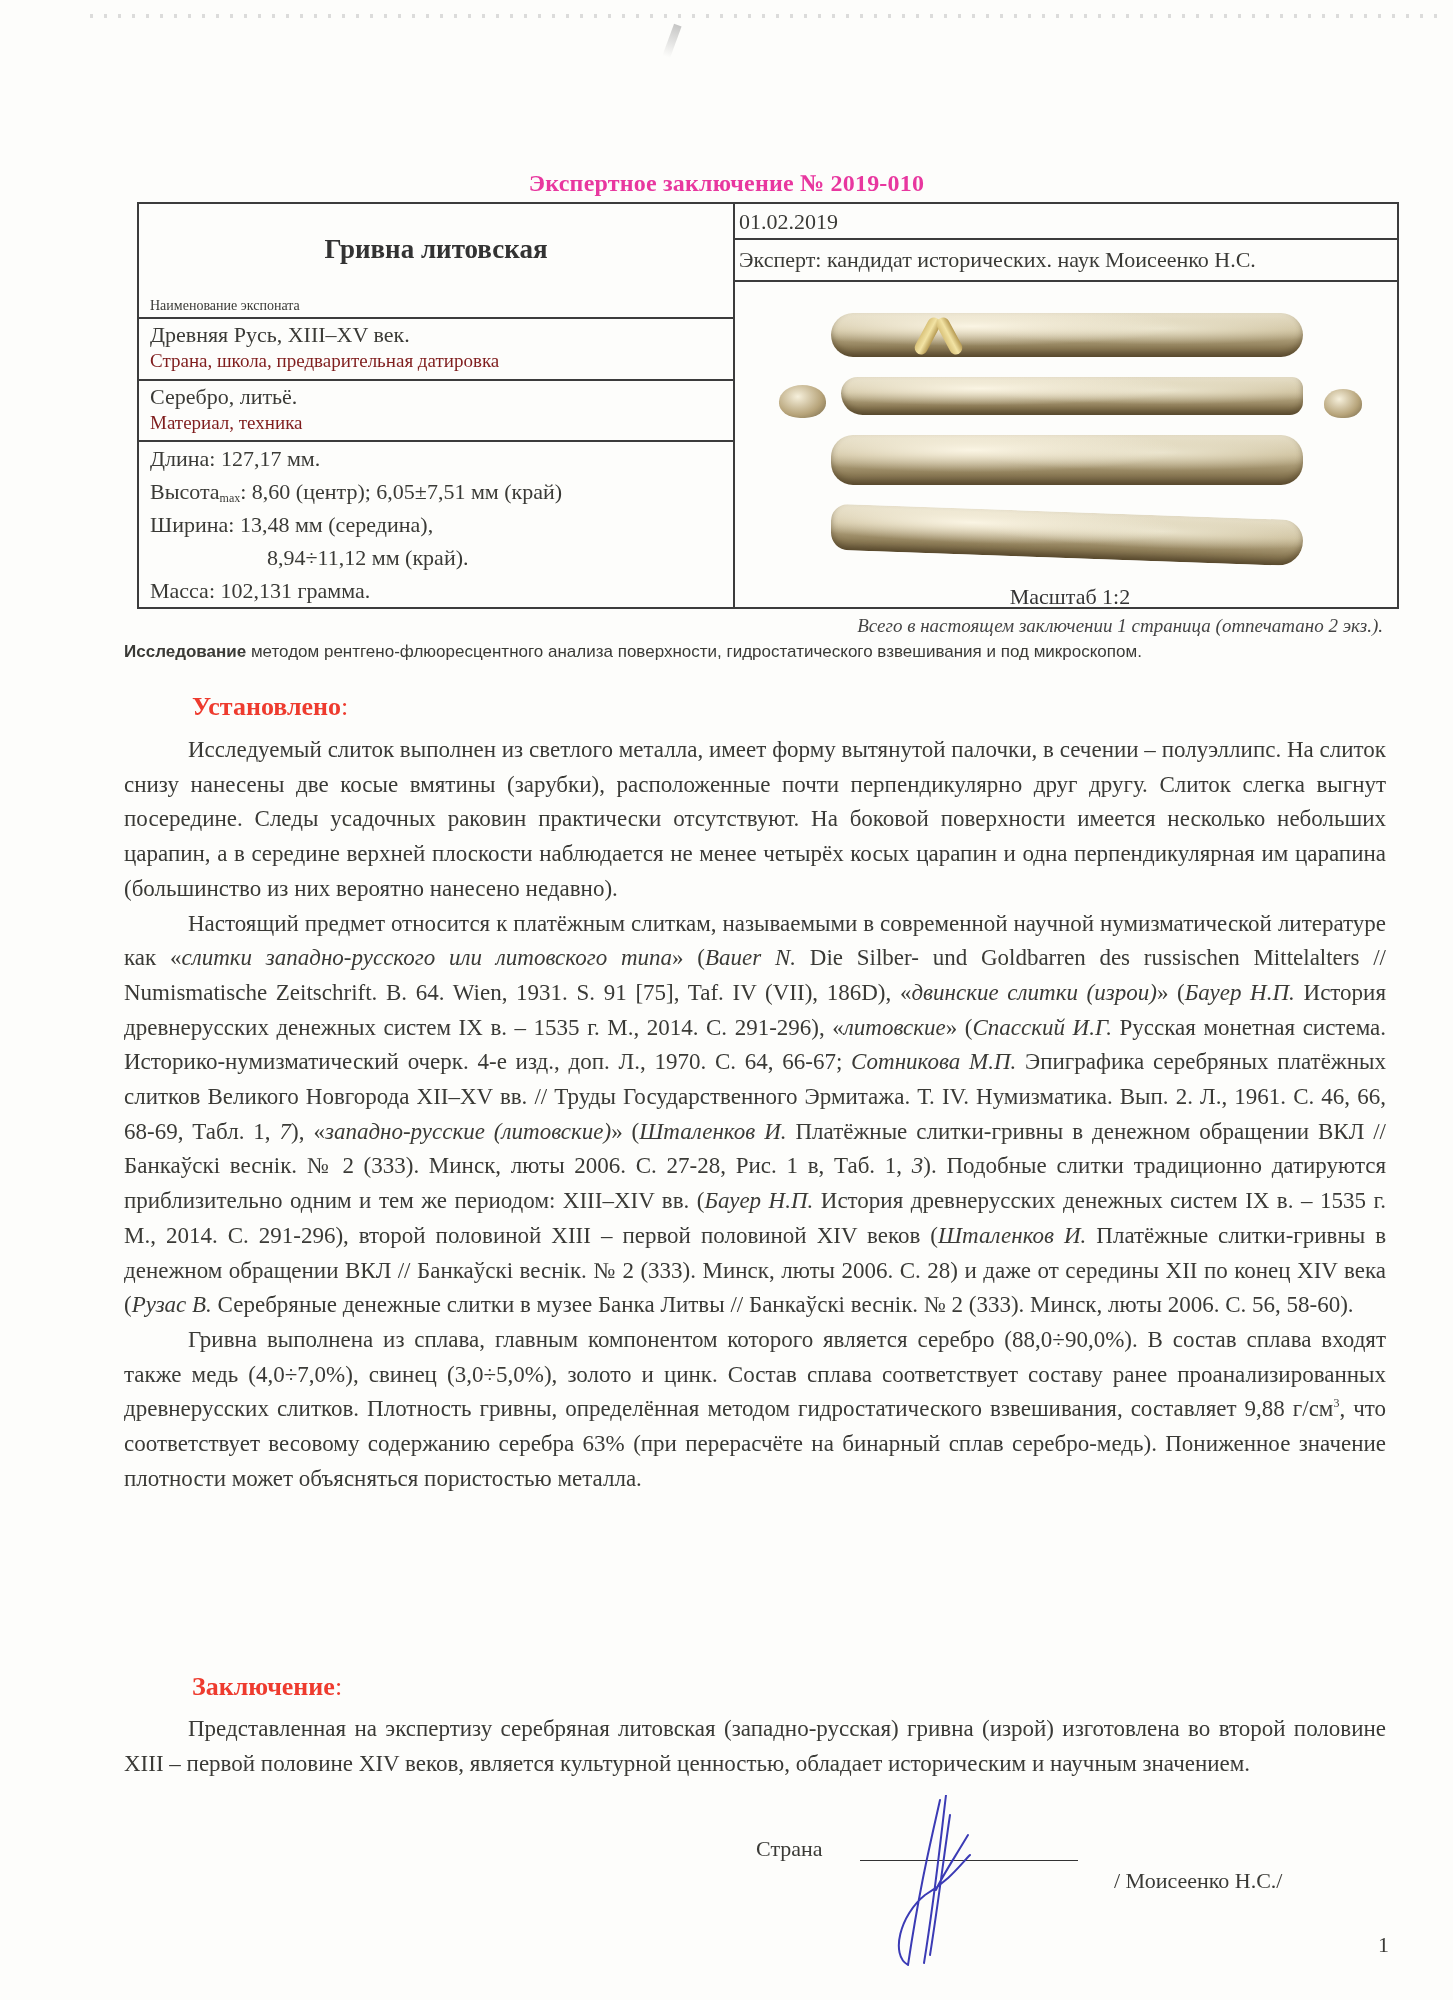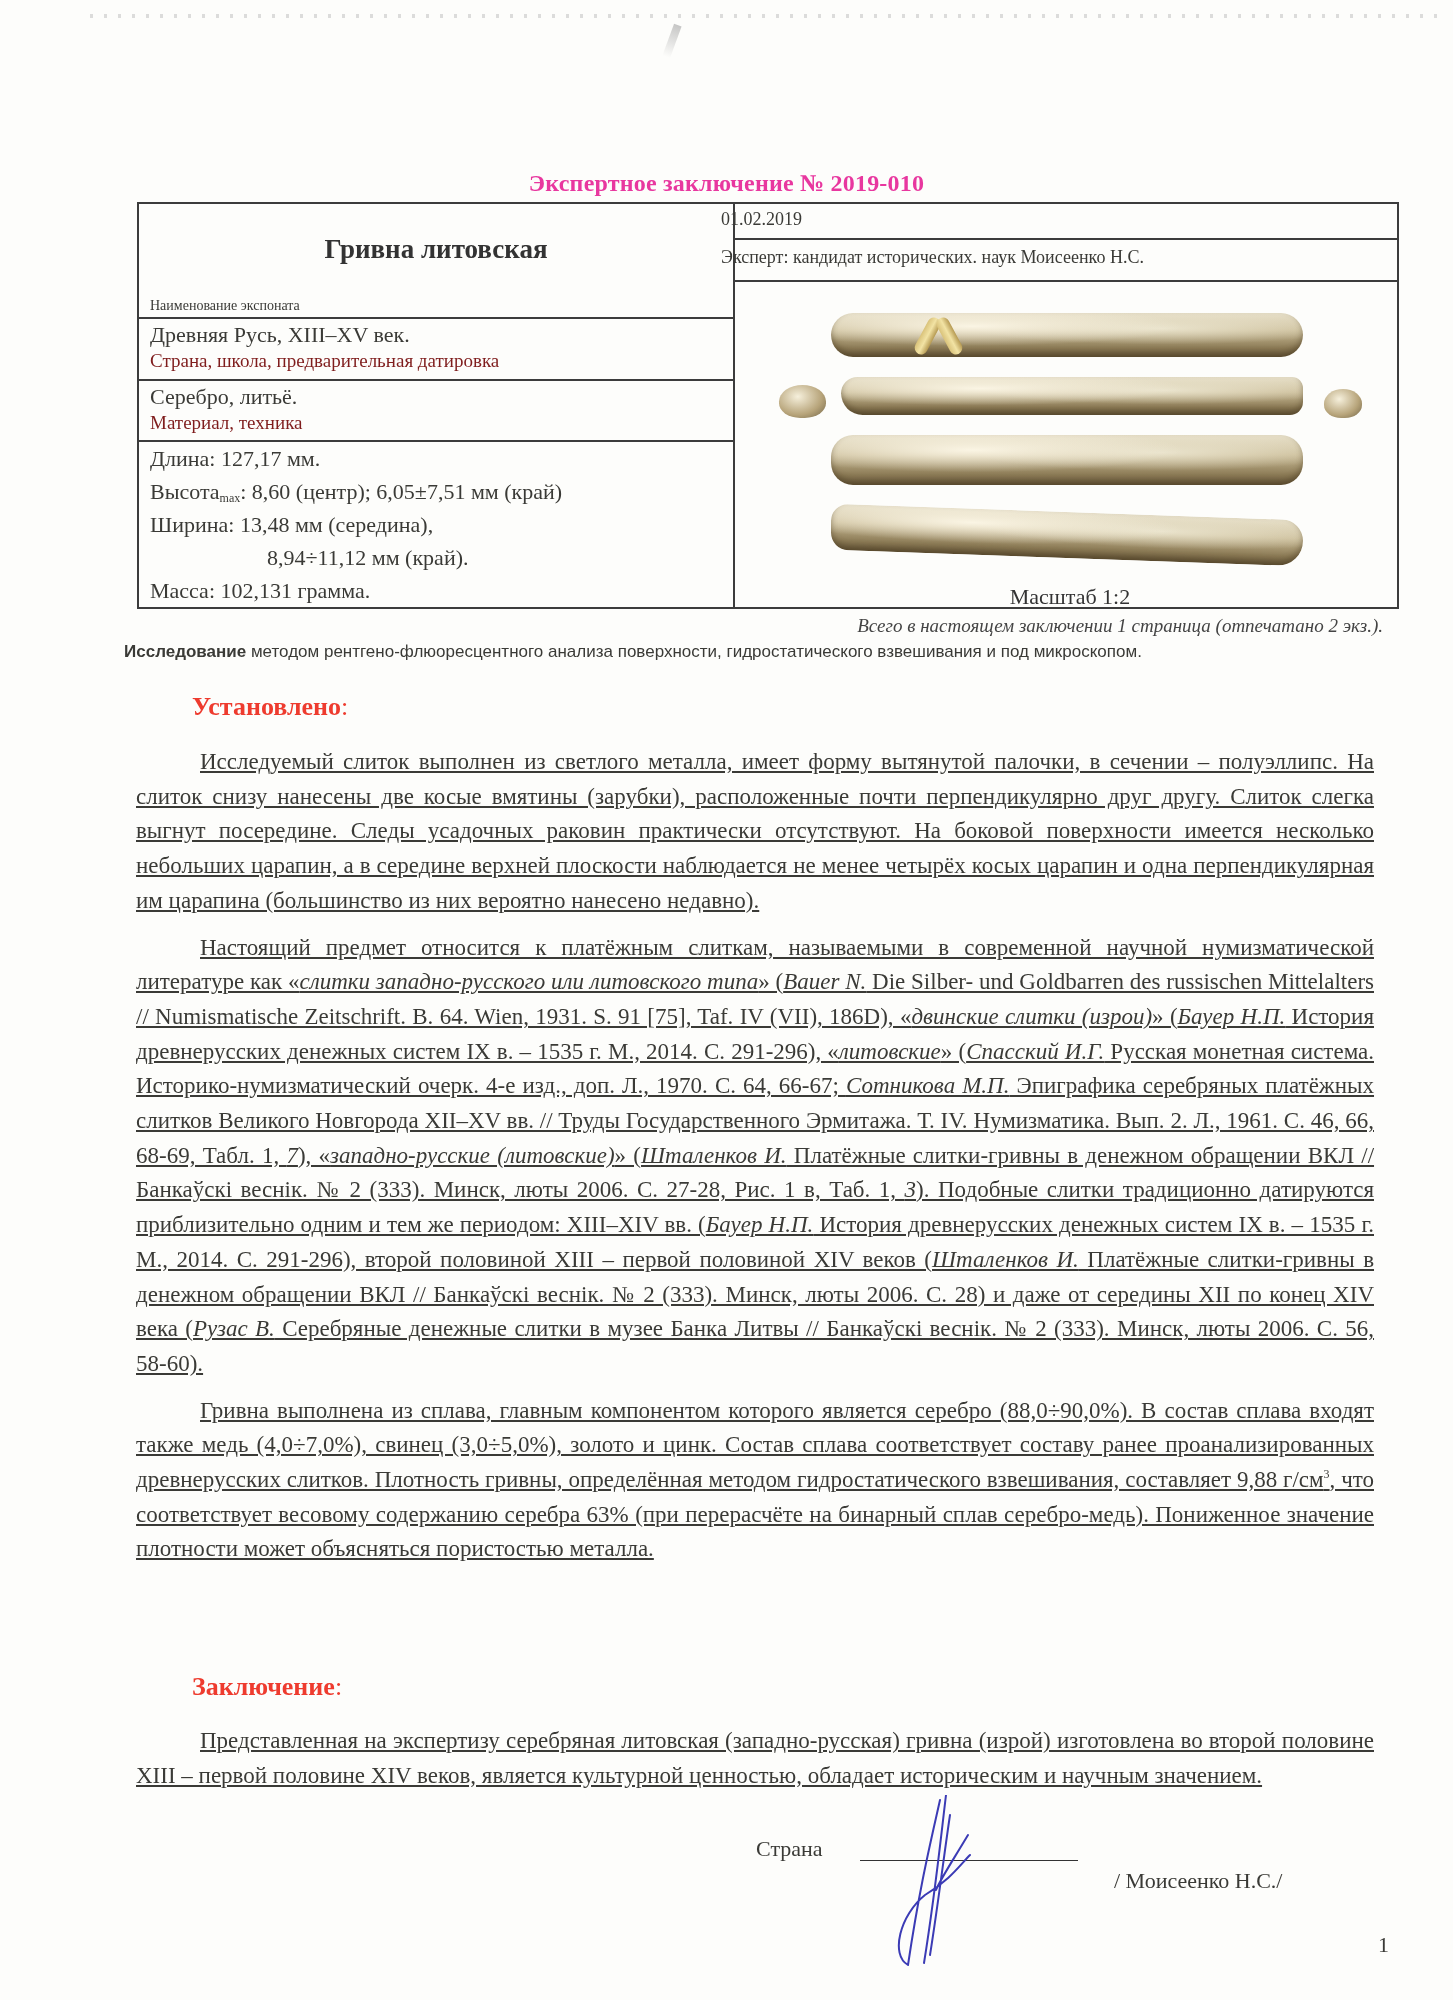--- a/index.html
+++ b/index.html
@@ -34,21 +34,21 @@
   .hline { position: absolute; height: 0; border-top: 2px solid #3c3c3c; }
   .cell-big {
     position: absolute; left: 0; width: 594px; top: 30px;
     text-align: center; font-weight: bold; font-size: 27px; color: #333;
   }
   .cell-caption { position: absolute; left: 11px; font-size: 14px; color: #3a3a36; }
   .cell-value { position: absolute; left: 11px; font-size: 22px; color: #3a3a36; white-space: nowrap; }
   .cell-label { position: absolute; left: 11px; font-size: 19px; color: #7f1d1d; white-space: nowrap; }
   .dim-line { position: absolute; left: 11px; font-size: 22px; white-space: nowrap; }
   .dim-line sub { font-size: 12px; vertical-align: -3px; }
-  .right-text { position: absolute; left: 582px; font-size: 18px; white-space: nowrap; }
+  .right-text { position: absolute; left: 600px; font-size: 22px; white-space: nowrap; }
   .photo { position: absolute; left: 604px; top: 80px; width: 654px; height: 322px; }
   .ingot {
     position: absolute; border-radius: 22px;
     background:
       radial-gradient(ellipse at 30% 30%, rgba(255,250,235,.9), rgba(255,250,235,0) 45%),
       radial-gradient(ellipse at 70% 35%, rgba(240,235,215,.8), rgba(240,235,215,0) 40%),
       linear-gradient(180deg, #e9e2cc 0%, #c9bb96 40%, #8b7a55 80%, #6d5e40 100%);
     box-shadow: inset 0 -4px 6px rgba(60,45,20,.45);
   }
   .notch {
@@ -73,21 +73,21 @@
   }
   .research b { font-weight: bold; }
   .section-head {
     position: absolute; color: #ee3b2e; font-weight: bold; font-size: 26px;
   }
   .section-head .colon { font-weight: normal; color: #ee3b2e; }
   .body-text {
     position: absolute; left: 124px; width: 1262px;
     font-size: 23px; line-height: 34.7px; text-align: justify; color: #3a3a36;
   }
-  .body-text p { margin: 12px; text-indent: 64px; text-decoration: underline; }
+  .body-text p { margin: 0; text-indent: 64px; }
   .body-text i { font-style: italic; }
   .body-text sup { font-size: 12px; line-height: 0; }
   .sign-row { position: absolute; top: 1836px; left: 756px; font-size: 22px; white-space: nowrap; }
   .sign-underline {
     position: absolute; left: 860px; top: 1860px; width: 218px; border-top: 1.5px solid #333;
   }
   .sign-name { position: absolute; left: 1114px; top: 1836px; font-size: 22px; white-space: nowrap; margin-top: 32px; }
   .signature { position: absolute; left: 880px; top: 1795px; width: 110px; height: 175px; }
   .page-number { position: absolute; left: 1378px; top: 1932px; font-size: 22px; }
 </style>

